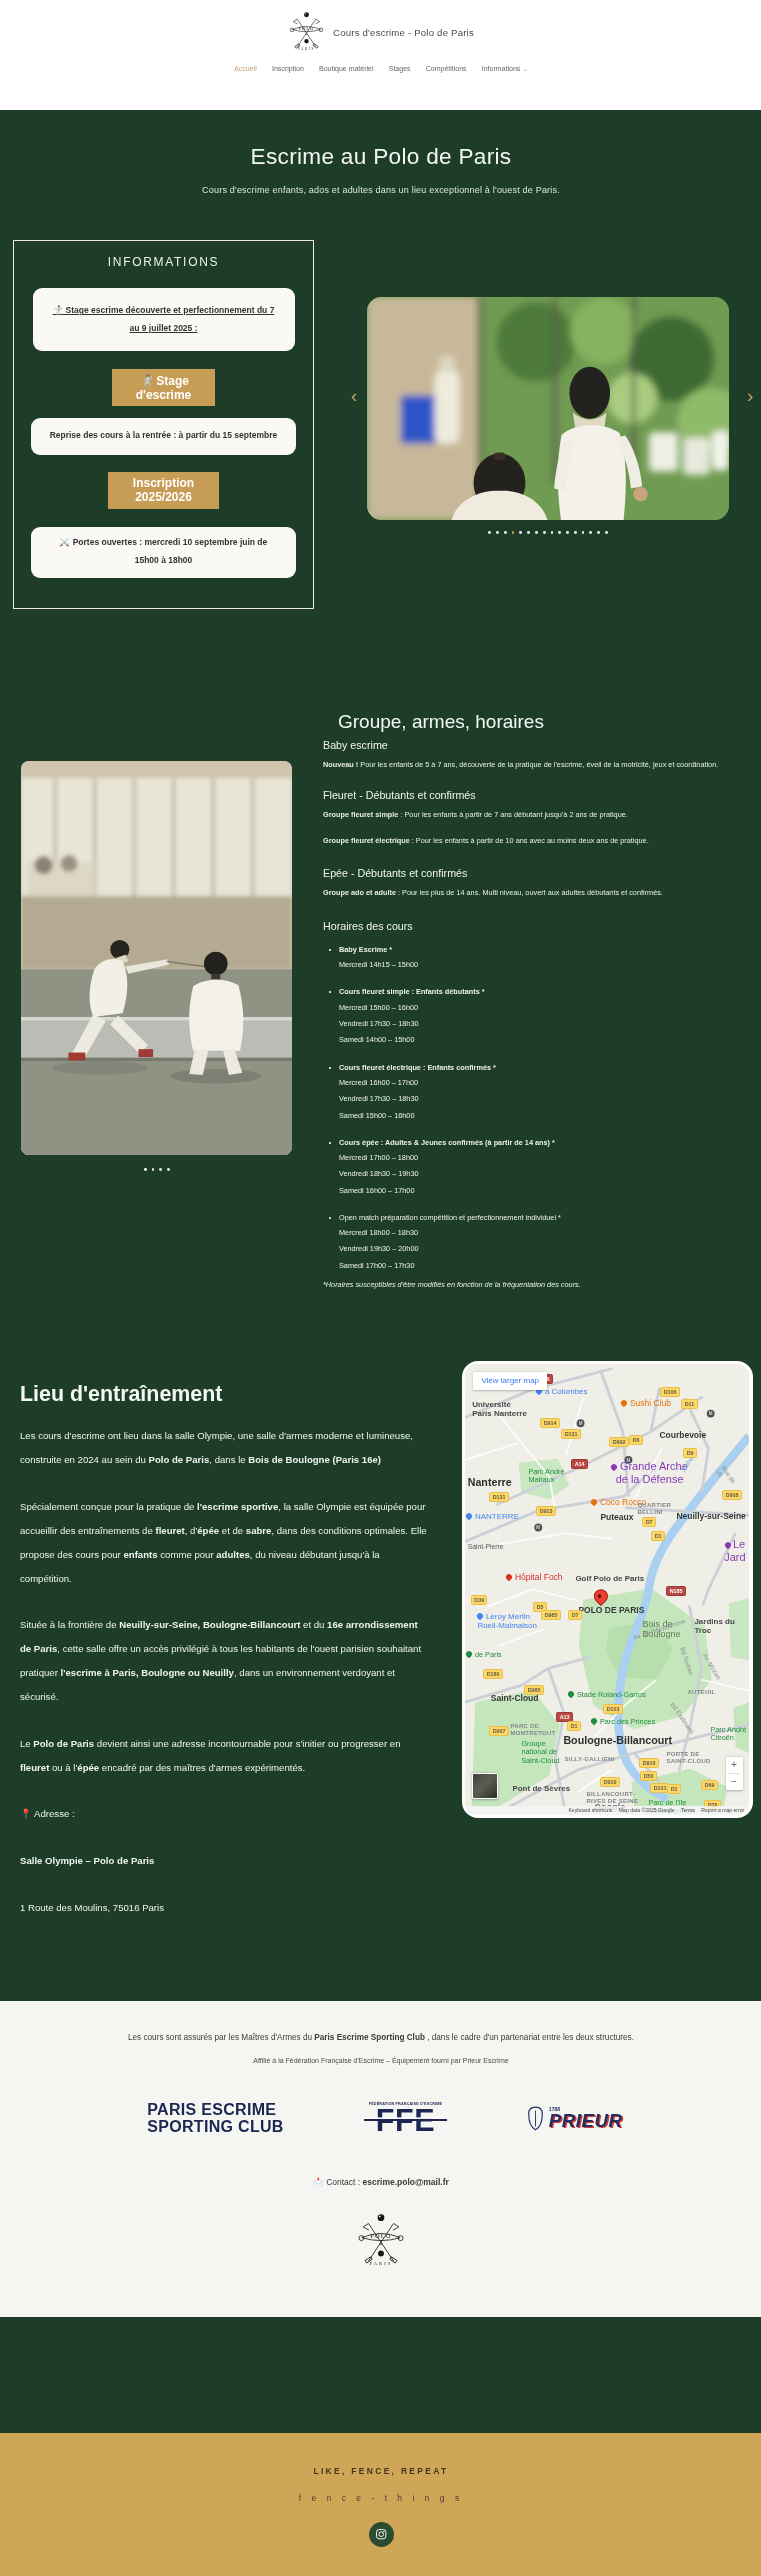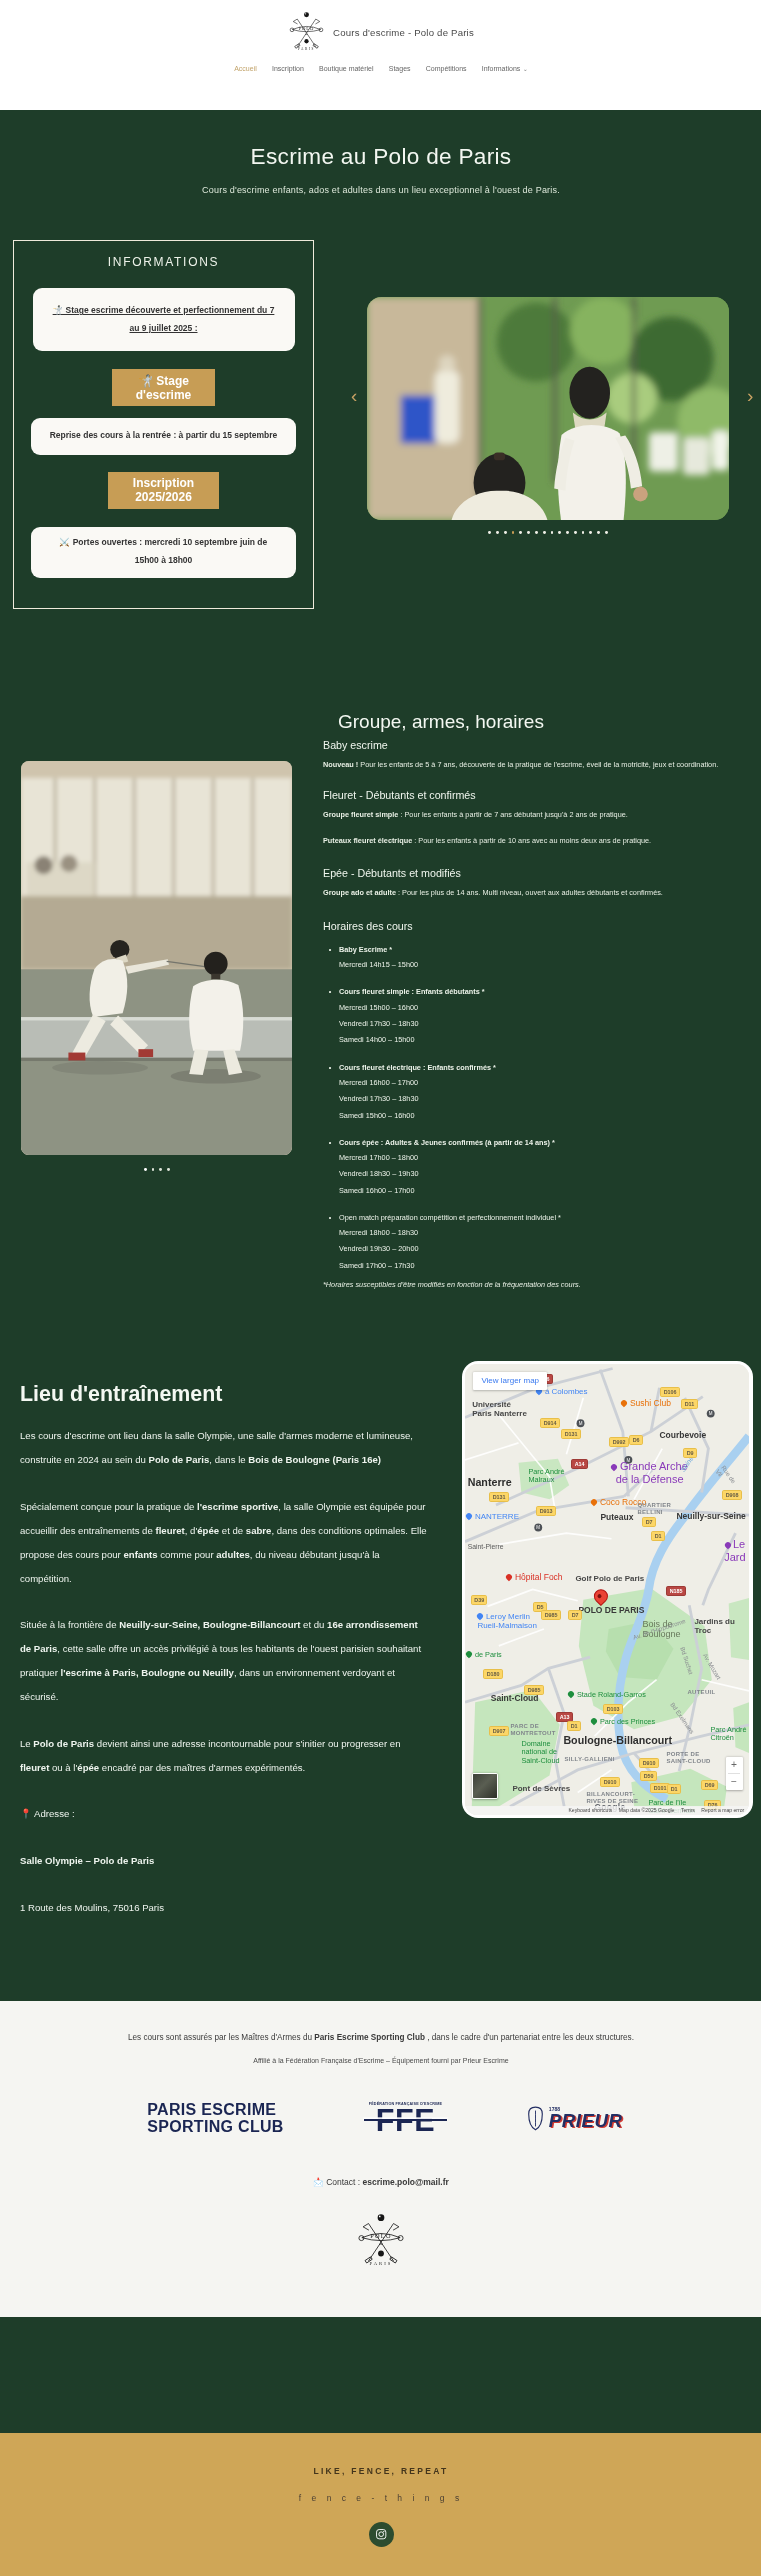--- a/index.html
+++ b/index.html
@@ -287,23 +287,23 @@
     </svg>
   </div>
   <div class="photo-dots"><span class="dot active"></span><span class="dot"></span><span class="dot"></span><span class="dot"></span></div>
 
   <div class="gcol">
     <h3>Baby escrime</h3>
     <p><span class="b">Nouveau !</span><span>  Pour les enfants de 5 à 7 ans, découverte de la pratique de l'escrime, éveil de la motricité, jeux et coordination.</span></p>
 
     <h3 class="sect" style="margin-top:19px">Fleuret - Débutants et confirmés</h3>
     <p><span class="b">Groupe fleuret simple</span><span> : Pour les enfants à partir de 7 ans débutant jusqu'à 2 ans de pratique.</span></p>
-    <p style="margin-top:14.7px"><span class="b">Puteaux fleuret électrique</span><span> : Pour les enfants à partir de 10 ans avec au moins deux ans de pratique.</span></p>
-
-    <h3 style="margin-top:20.3px">Epée - Débutants et modifiés</h3>
+    <p style="margin-top:14.7px"><span class="b">Groupe fleuret électrique</span><span> : Pour les enfants à partir de 10 ans avec au moins deux ans de pratique.</span></p>
+
+    <h3 style="margin-top:20.3px">Epée - Débutants et confirmés</h3>
     <p><span class="b">Groupe ado et adulte</span><span> : Pour les plus de 14 ans. Multi niveau, ouvert aux adultes débutants et confirmés.</span></p>
 
     <h3 style="margin-top:21.4px">Horaires des cours</h3>
 
     <div class="course">
       <div class="course-name bold">Baby Escrime *</div>
       <div class="course-time">Mercredi 14h15 – 15h00</div>
     </div>
     <div class="course" style="margin-top:17px">
       <div class="course-name bold">Cours fleuret simple : Enfants débutants *</div>
@@ -434,21 +434,21 @@
           <span class="ml city" style="left: 25.4px; top: 330px;">Saint-Cloud</span>
           <span class="ml poi-green d dot-green" style="left: 103px; top: 327px;">Stade Roland-Garros</span>
           <span class="ml district" style="left: 222px; top: 325px;">AUTEUIL</span>
           <span class="ml road-label" style="left: 221px; top: 282px; transform: rotate(72deg);">Bd Suchet</span>
           <span class="ml road-label" style="left: 243px; top: 288px; transform: rotate(60deg);">Av. Mozart</span>
           <span class="ml road-label" style="left: 210px; top: 337px; transform: rotate(55deg);">Bd Exelmans</span>
           <span class="ml district" style="left: 45px; top: 359px;">PARC DE
 MONTRETOUT</span>
           <span class="ml poi-green d dot-green" style="left: 126px; top: 354px;">Parc des Princes</span>
           <span class="ml city-lg" style="left: 98px; top: 370px;">Boulogne-Billancourt</span>
-          <span class="ml poi-green" style="left: 56px; top: 376px;">Domaine
+          <span class="ml poi-green" style="left: 56px; top: 376px;">Groupe
 national de
 Saint-Cloud</span>
           <span class="ml district" style="left: 99px; top: 392px;">SILLY-GALLIENI</span>
           <span class="ml district" style="left: 201px; top: 387px;">PORTE DE
 SAINT-CLOUD</span>
           <span class="ml poi-green" style="left: 245px; top: 362px;">Parc André
 Citroën</span>
           <span class="ml dark" style="left: 47px; top: 420px;">Pont de Sèvres</span>
           <span class="ml district" style="left: 121px; top: 427px;">BILLANCOURT-
 RIVES DE SEINE</span>

